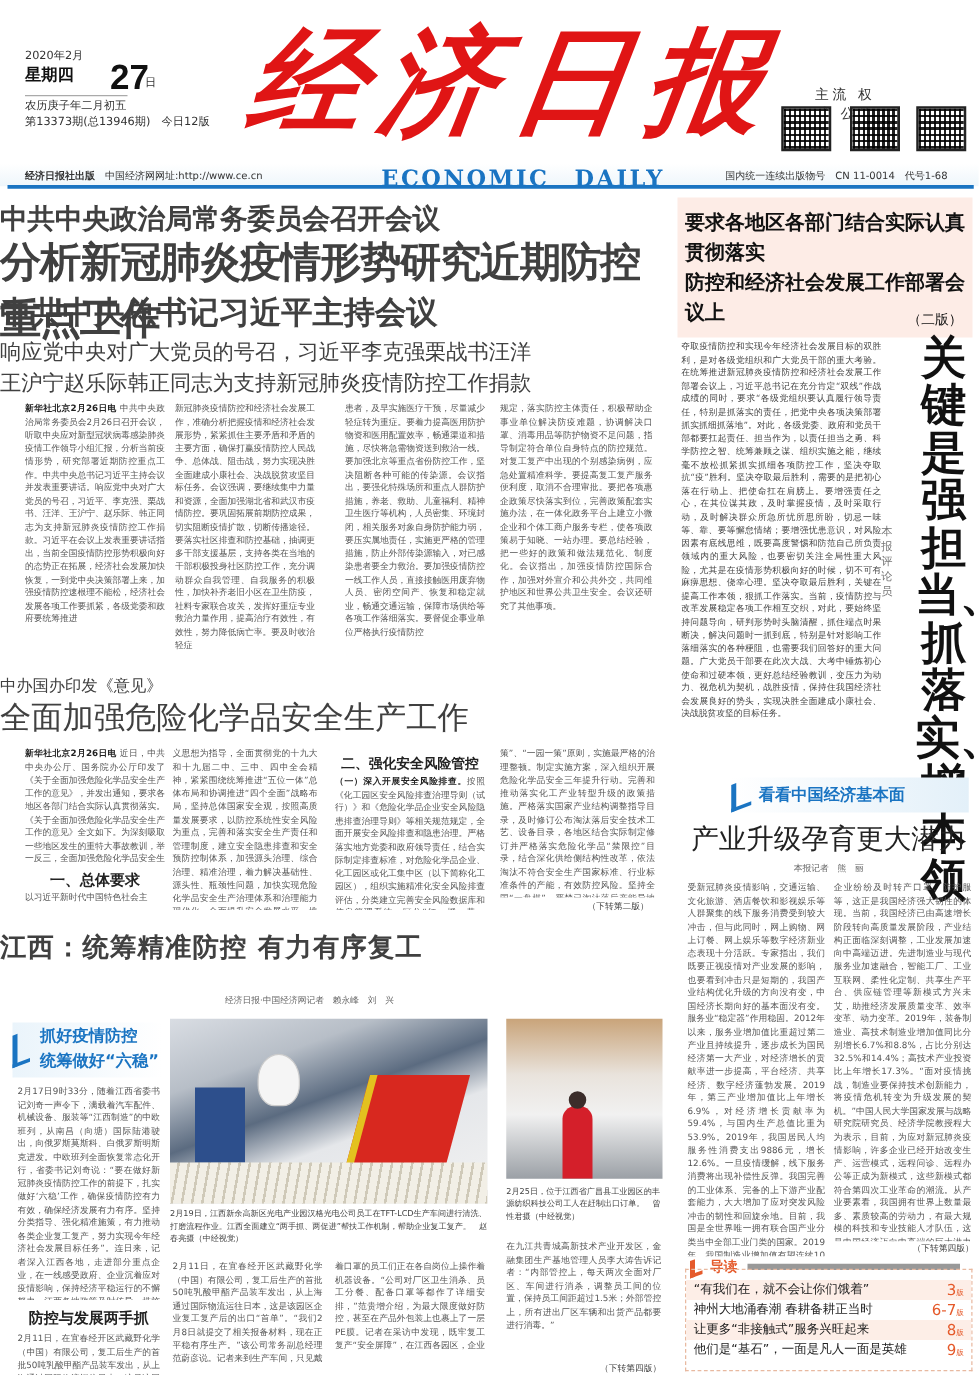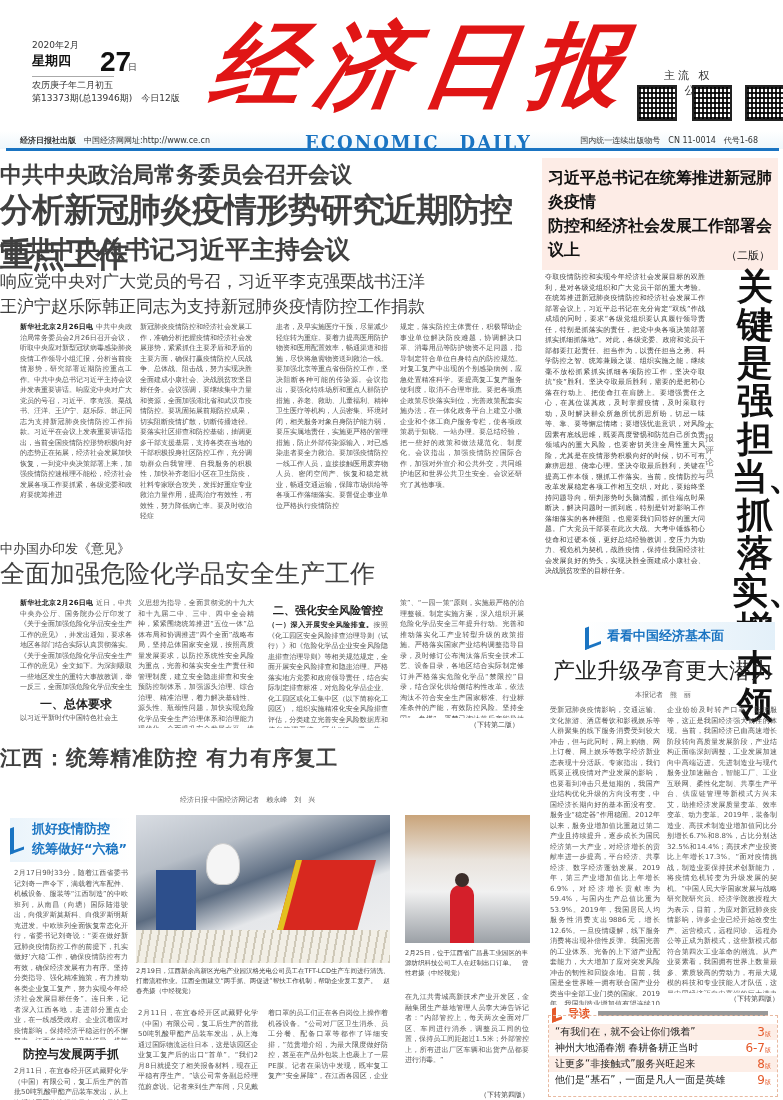--- a/index.html
+++ b/index.html
@@ -1,18 +1,18 @@
 <!DOCTYPE html>
 <html><head>
 <meta charset="utf-8">
 <style>
 *{box-sizing:border-box;margin:0;padding:0}
 body{width:783px;height:1100px;background:#fff;font-family:"DejaVu Sans","Liberation Sans",sans-serif;color:#222;overflow:hidden;position:relative}
 .abs{position:absolute}
-.mast{left:12px;top:0;width:709px;height:128px}
+.mast{left:0;top:0;width:709px;height:128px}
 .date{left:20px;top:40px;font-size:9px;color:#333;line-height:1.25}
 .date .day{font-size:28px;font-weight:bold;color:#111;position:absolute;left:68px;top:4px;font-family:"Liberation Sans",sans-serif}
 .date .ri{position:absolute;left:96px;top:22px;font-size:9px}
 .date .wk{font-size:13px;font-weight:bold;color:#111;display:block;margin-top:2px}
 .date hr{border:0;border-top:1px solid #aaa;width:82px;margin:6px 0 3px}
 .logo{left:200px;top:4px;font-family:"DejaVu Serif",serif;font-size:92px;color:#e01515;letter-spacing:14px;font-style:italic;font-weight:bold;transform:skewX(-8deg)}
 .slogan{left:652px;top:68px;font-size:11px;color:#333;letter-spacing:3px}
 .qr{top:85px;width:40px;height:36px;background:
 repeating-linear-gradient(90deg,#222 0 2px,#fff 2px 4px),
 repeating-linear-gradient(0deg,#222 0 2px,#fff 2px 5px);background-blend-mode:multiply;border:2px solid #222}
@@ -106,21 +106,21 @@
   <div style="position:absolute;left:45px;top:70px;width:24px;height:58px;background:#d41f2a;border-radius:10px 10px 0 0"></div>
   <div style="position:absolute;left:50px;top:58px;width:14px;height:14px;border-radius:50%;background:#3b2d2a"></div>
 </div>
 <div class="col" style="left:136px;top:966px;width:254px;font-size:6.5px;line-height:10px;color:#444">2月19日，江西新余高新区光电产业园汉格光电公司员工在TFT-LCD生产车间进行清洗、打磨流程作业。江西全面建立“两手抓、两促进”帮扶工作机制，帮助企业复工复产。　赵春亮摄（中经视觉）</div>
 <div class="col" style="left:405px;top:948px;width:125px;font-size:6.5px;line-height:10px;color:#444">2月25日，位于江西省广昌县工业园区的丰源纺织科技公司工人在赶制出口订单。　曾性君摄（中经视觉）</div>
 <div class="col body-text" style="left:138px;top:1008px;width:250px;height:92px;column-count:2;column-gap:10px">2月11日，在宜春经开区武藏野化学（中国）有限公司，复工后生产的首批50吨乳酸甲酯产品装车发出，从上海通过国际物流运往日本，这是该园区企业复工复产后的出口“首单”。“我们2月8日就提交了相关报备材料，现在正平稳有序生产。”该公司常务副总经理范蔚彦说。记者来到生产车间，只见戴着口罩的员工们正在各自岗位上操作着机器设备。“公司对厂区卫生消杀、员工分餐、配备口罩等都作了详细安排，”范贵增介绍，为最大限度做好防控，甚至在产品外包装上也裹上了一层PE膜。记者在采访中发现，既牢复工复产“安全屏障”，在江西各园区，企业已成常态。“分步有序组织复工复产”成为特殊时期各个企业的共同选择。</div>
 <div class="col body-text" style="left:405px;top:992px;width:124px;height:88px">在九江共青城高新技术产业开发区，金融集团生产基地管理人员李大涛告诉记者：“内部管控上，每天两次全面对厂区、车间进行消杀，调整员工间的位置，保持员工间距超过1.5米；外部管控上，所有进出厂区车辆和出货产品都要进行消毒。”</div>
 <div class="col" style="left:480px;top:1090px;font-size:7px;color:#444">（下转第四版）</div>
 
 <div class="abs pink">
-  <div>习近平总书记在统筹推进新冠肺炎疫情</div>
+  <div>要求各地区各部门结合实际认真贯彻落实</div>
   <div>防控和经济社会发展工作部署会议上</div>
   <span class="ed">（二版）</span>
 </div>
 <div class="col body-text" style="left:545px;top:272px;width:160px;height:335px;font-family:'DejaVu Serif',serif;color:#444">夺取疫情防控和实现今年经济社会发展目标的双胜利，是对各级党组织和广大党员干部的重大考验。在统筹推进新冠肺炎疫情防控和经济社会发展工作部署会议上，习近平总书记在充分肯定“双线”作战成绩的同时，要求“各级党组织要认真履行领导责任，特别是抓落实的责任，把党中央各项决策部署抓实抓细抓落地”。对此，各级党委、政府和党员干部都要扛起责任、担当作为，以责任担当之勇、科学防控之智、统筹兼顾之谋、组织实施之能，继续毫不放松抓紧抓实抓细各项防控工作，坚决夺取抗“疫”胜利。坚决夺取最后胜利，需要的是把初心落在行动上、把使命扛在肩膀上。要增强责任之心，在其位谋其政，及时掌握疫情，及时采取行动，及时解决群众所急所忧所思所盼，切忌一味等、靠、要等懈怠情绪；要增强忧患意识，对风险因素有底线思维，既要高度警惕和防范自己所负责领域内的重大风险，也要密切关注全局性重大风险，尤其是在疫情形势积极向好的时候，切不可有麻痹思想、侥幸心理。坚决夺取最后胜利，关键在提高工作本领，狠抓工作落实。当前，疫情防控与改革发展稳定各项工作相互交织，对此，要始终坚持问题导向，研判形势时头脑清醒，抓住端点时果断决，解决问题时一抓到底，特别是针对影响工作落细落实的各种梗阻，也需要我们回答好的重大问题。广大党员干部要在此次大战、大考中锤炼初心使命和过硬本领，更好总结经验教训，变压力为动力、视危机为契机，战胜疫情，保持住我国经济社会发展良好的势头，实现决胜全面建成小康社会、决战脱贫攻坚的目标任务。</div>
 <div class="abs vert">关键是强担当、抓落实、增本领</div>
 <div class="abs byline-v">本报评论员</div>
 
 <div class="abs section-tag" style="left:585px;top:622px;width:190px;height:28px;background:linear-gradient(90deg,#fff,#e3f0f9);font-size:13px">
   <span class="ic"></span>
   <span>看看中国经济基本面</span>

